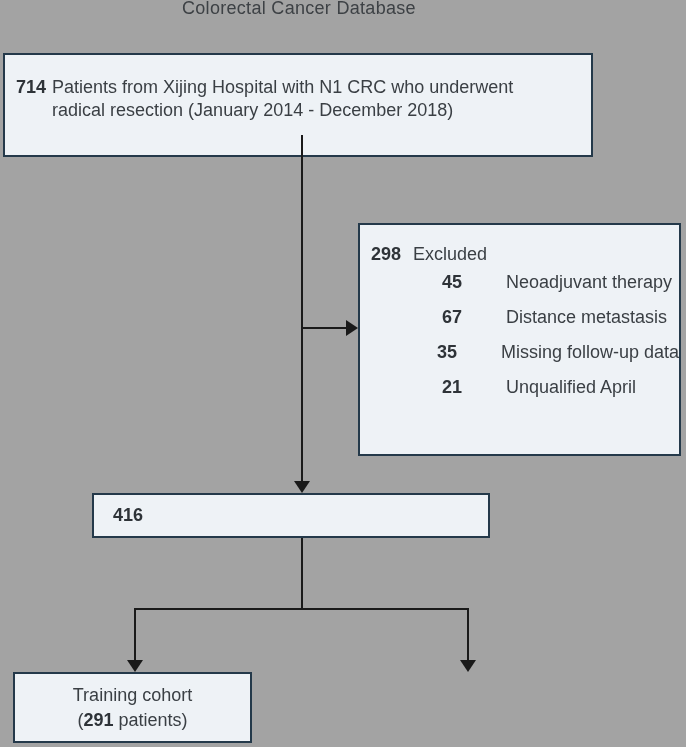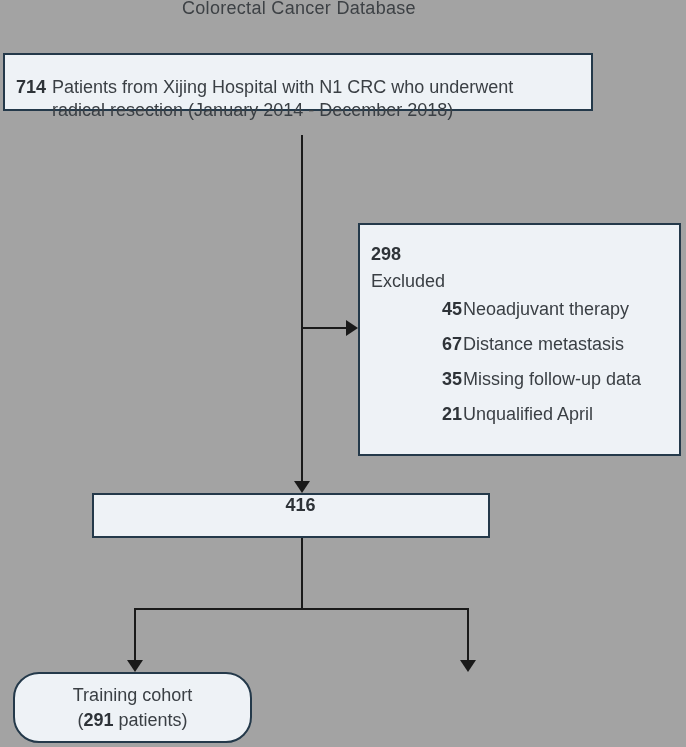--- a/index.html
+++ b/index.html
@@ -24,35 +24,35 @@
     color:#3d4145;white-space:nowrap;
   }
   .box{
     position:absolute;
     box-sizing:border-box;
     background:var(--box-fill);
     border:2px solid var(--box-border);
   }
   .num{font-weight:bold;color:#2e3338;}
   
-  .source-box{left:3px;top:53px;width:590px;height:58px;padding:21px 0 0 11px;}
+  .source-box{left:3px;top:53px;width:590px;height:104px;padding:21px 0 0 11px;}
   .source-row{display:flex;gap:6px;line-height:23px;}
   .src-line{display:block;white-space:nowrap;}
   
   .excluded-box{left:358px;top:223px;width:323px;height:233px;padding:18px 0 0 11px;}
-  .ex-header{display:flex;gap:5px;line-height:22px;flex-direction:column;}
+  .ex-header{display:flex;gap:12px;line-height:22px;}
   .ex-items{margin-top:0;}
-  .ex-row{display:flex;align-items:center;height:35px;}
+  .ex-row{display:flex;align-items:center;height:35px;gap:36px;}
   .ex-row .num{width:48px;margin-left:43px;text-align:right;}
-  .ex-row .ex-label{margin-left:1px;white-space:nowrap;}
+  .ex-row .ex-label{margin-left:8px;white-space:nowrap;}
   
-  .included-box{left:92px;top:493px;width:398px;height:45px;display:flex;align-items:center;padding-left:19px;gap:6px;flex-direction:column;}
+  .included-box{left:92px;top:493px;width:398px;height:45px;display:flex;align-items:center;padding-left:19px;gap:6px;}
   .included-box span{white-space:nowrap;}
   
-  .cohort-box{top:672px;height:71px;display:flex;flex-direction:column;justify-content:center;align-items:center;text-align:center;line-height:25px;border-radius:26px;}
+  .cohort-box{top:672px;height:71px;display:flex;flex-direction:column;justify-content:center;align-items:center;text-align:center;line-height:25px;}
   .training-box{left:13px;width:239px;}
   .validation-box{left:351px;width:233px;}
   .cohort-line{white-space:nowrap;}
   
   .vline,.hline{position:absolute;background:var(--line);}
   .vline{width:2px;}
   .hline{height:2px;}
   .arrow-down{
     position:absolute;width:0;height:0;
     border-left:8px solid transparent;

